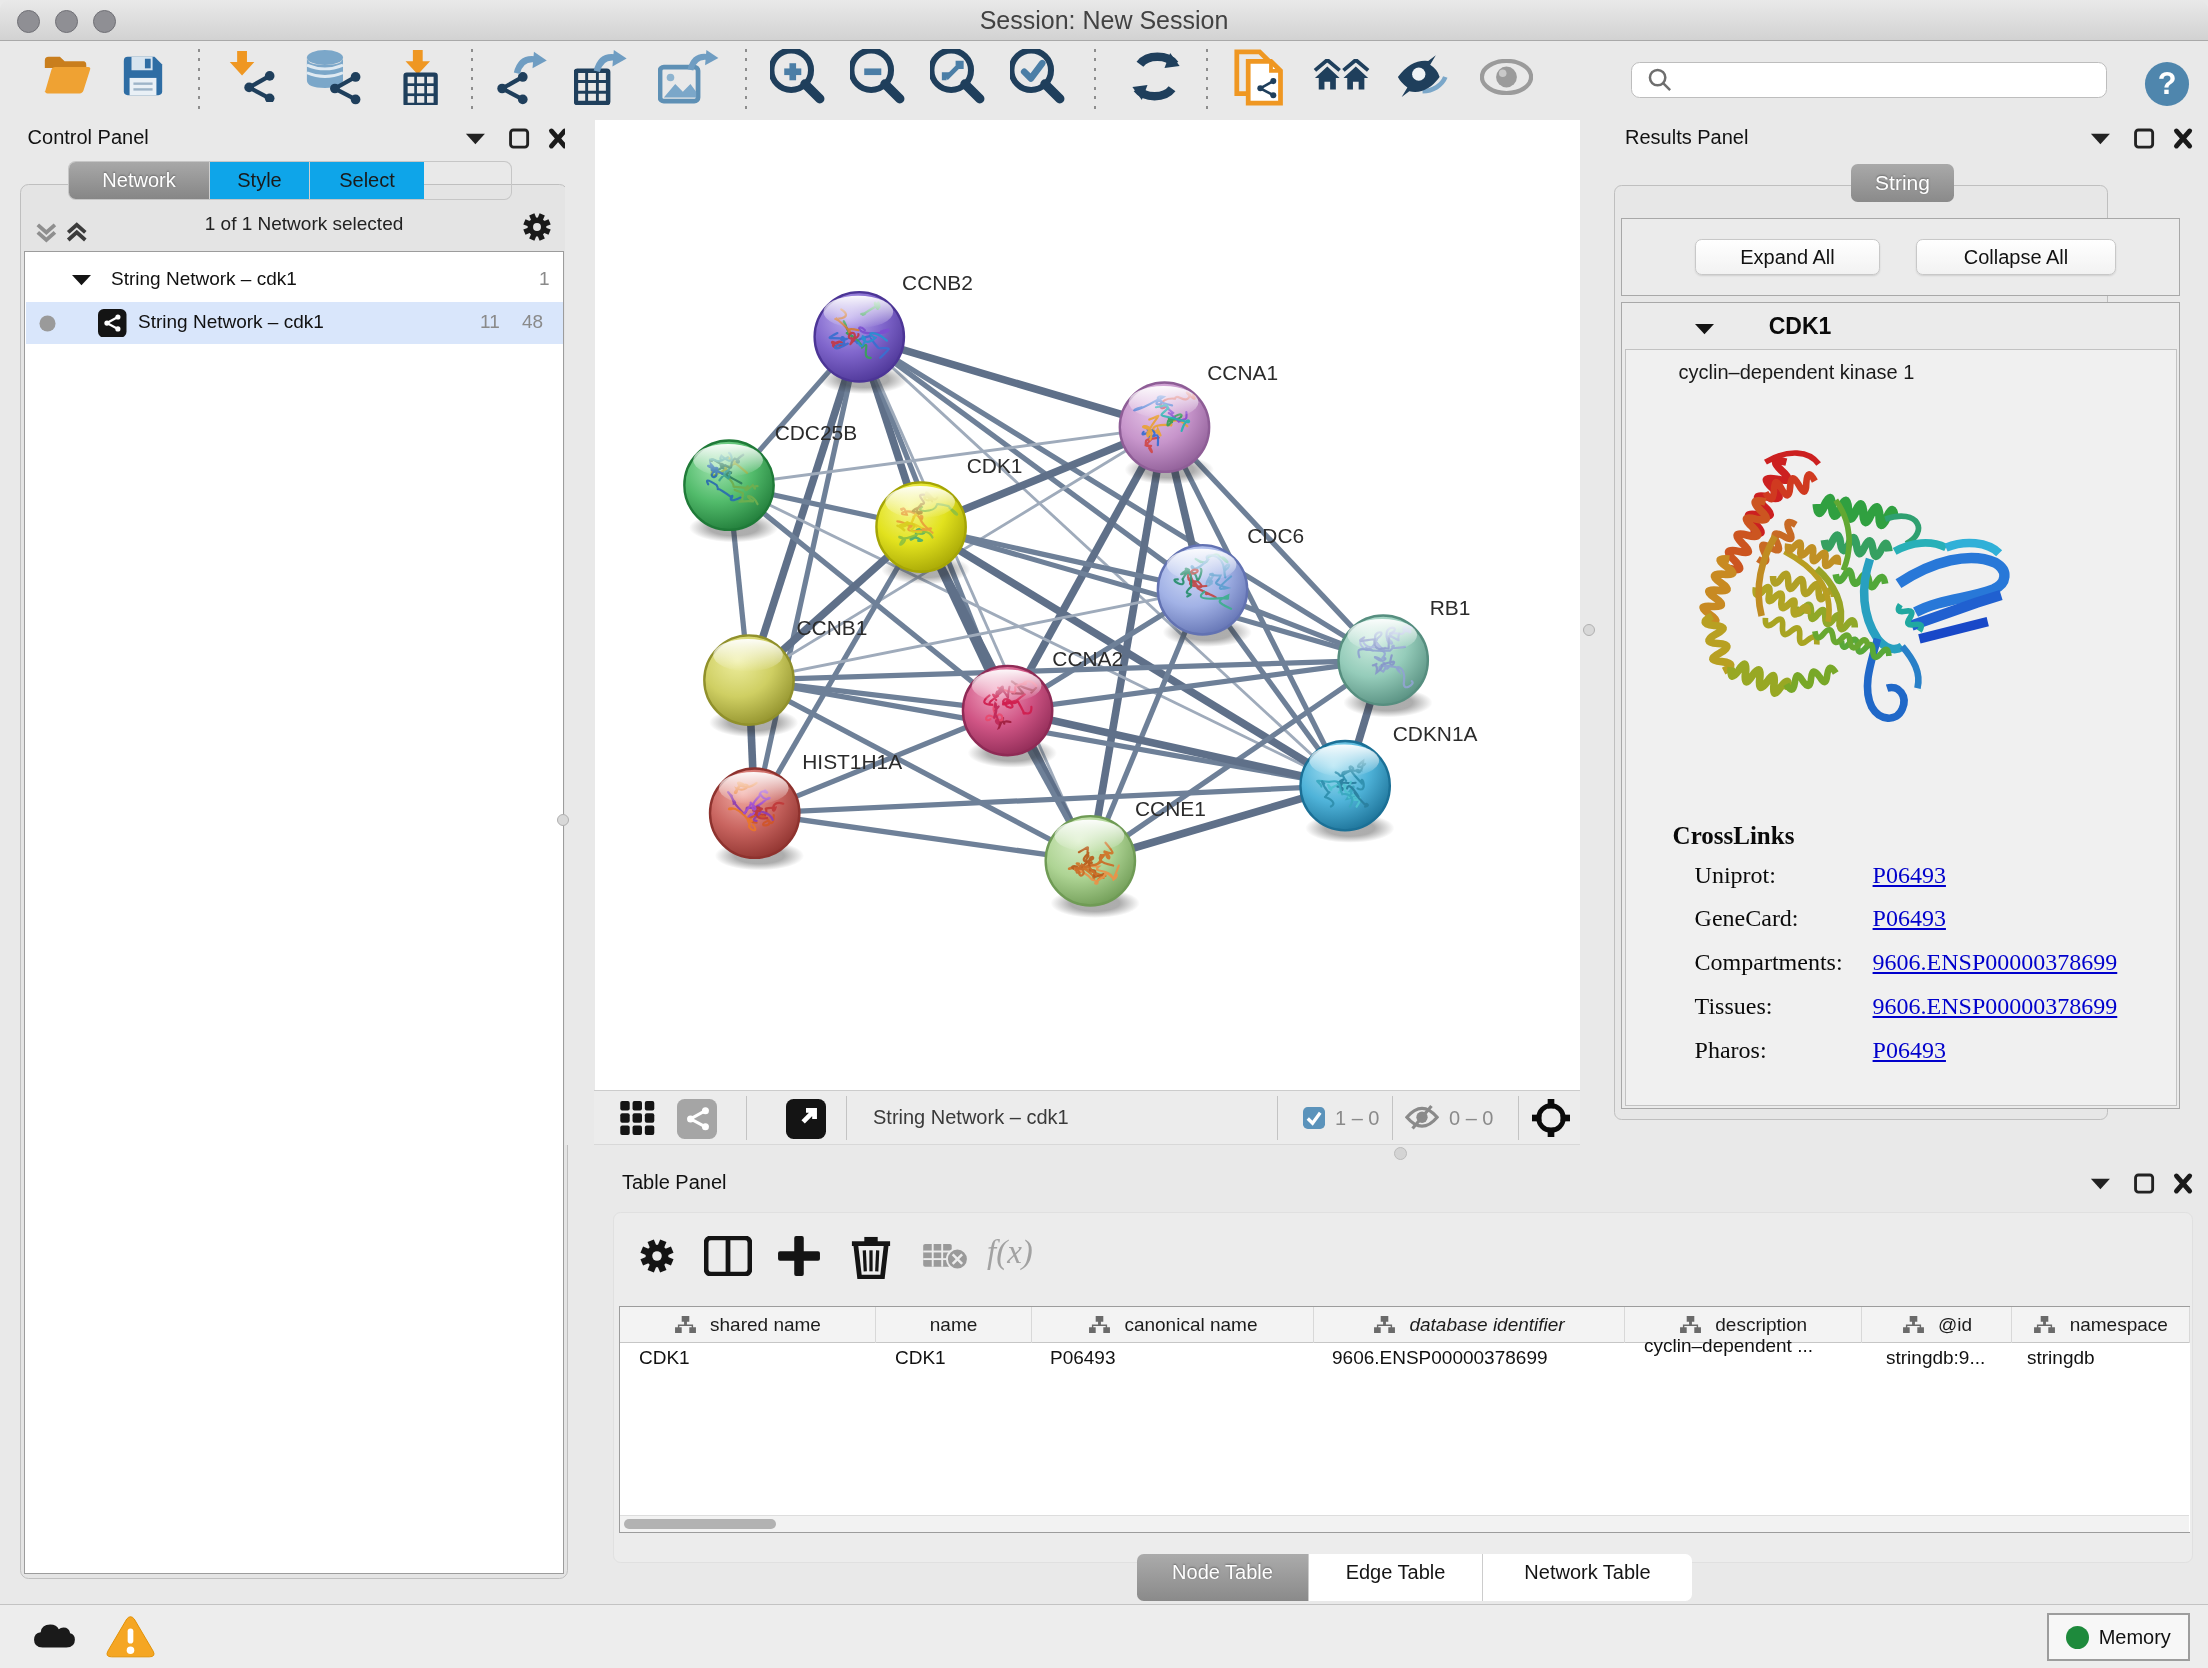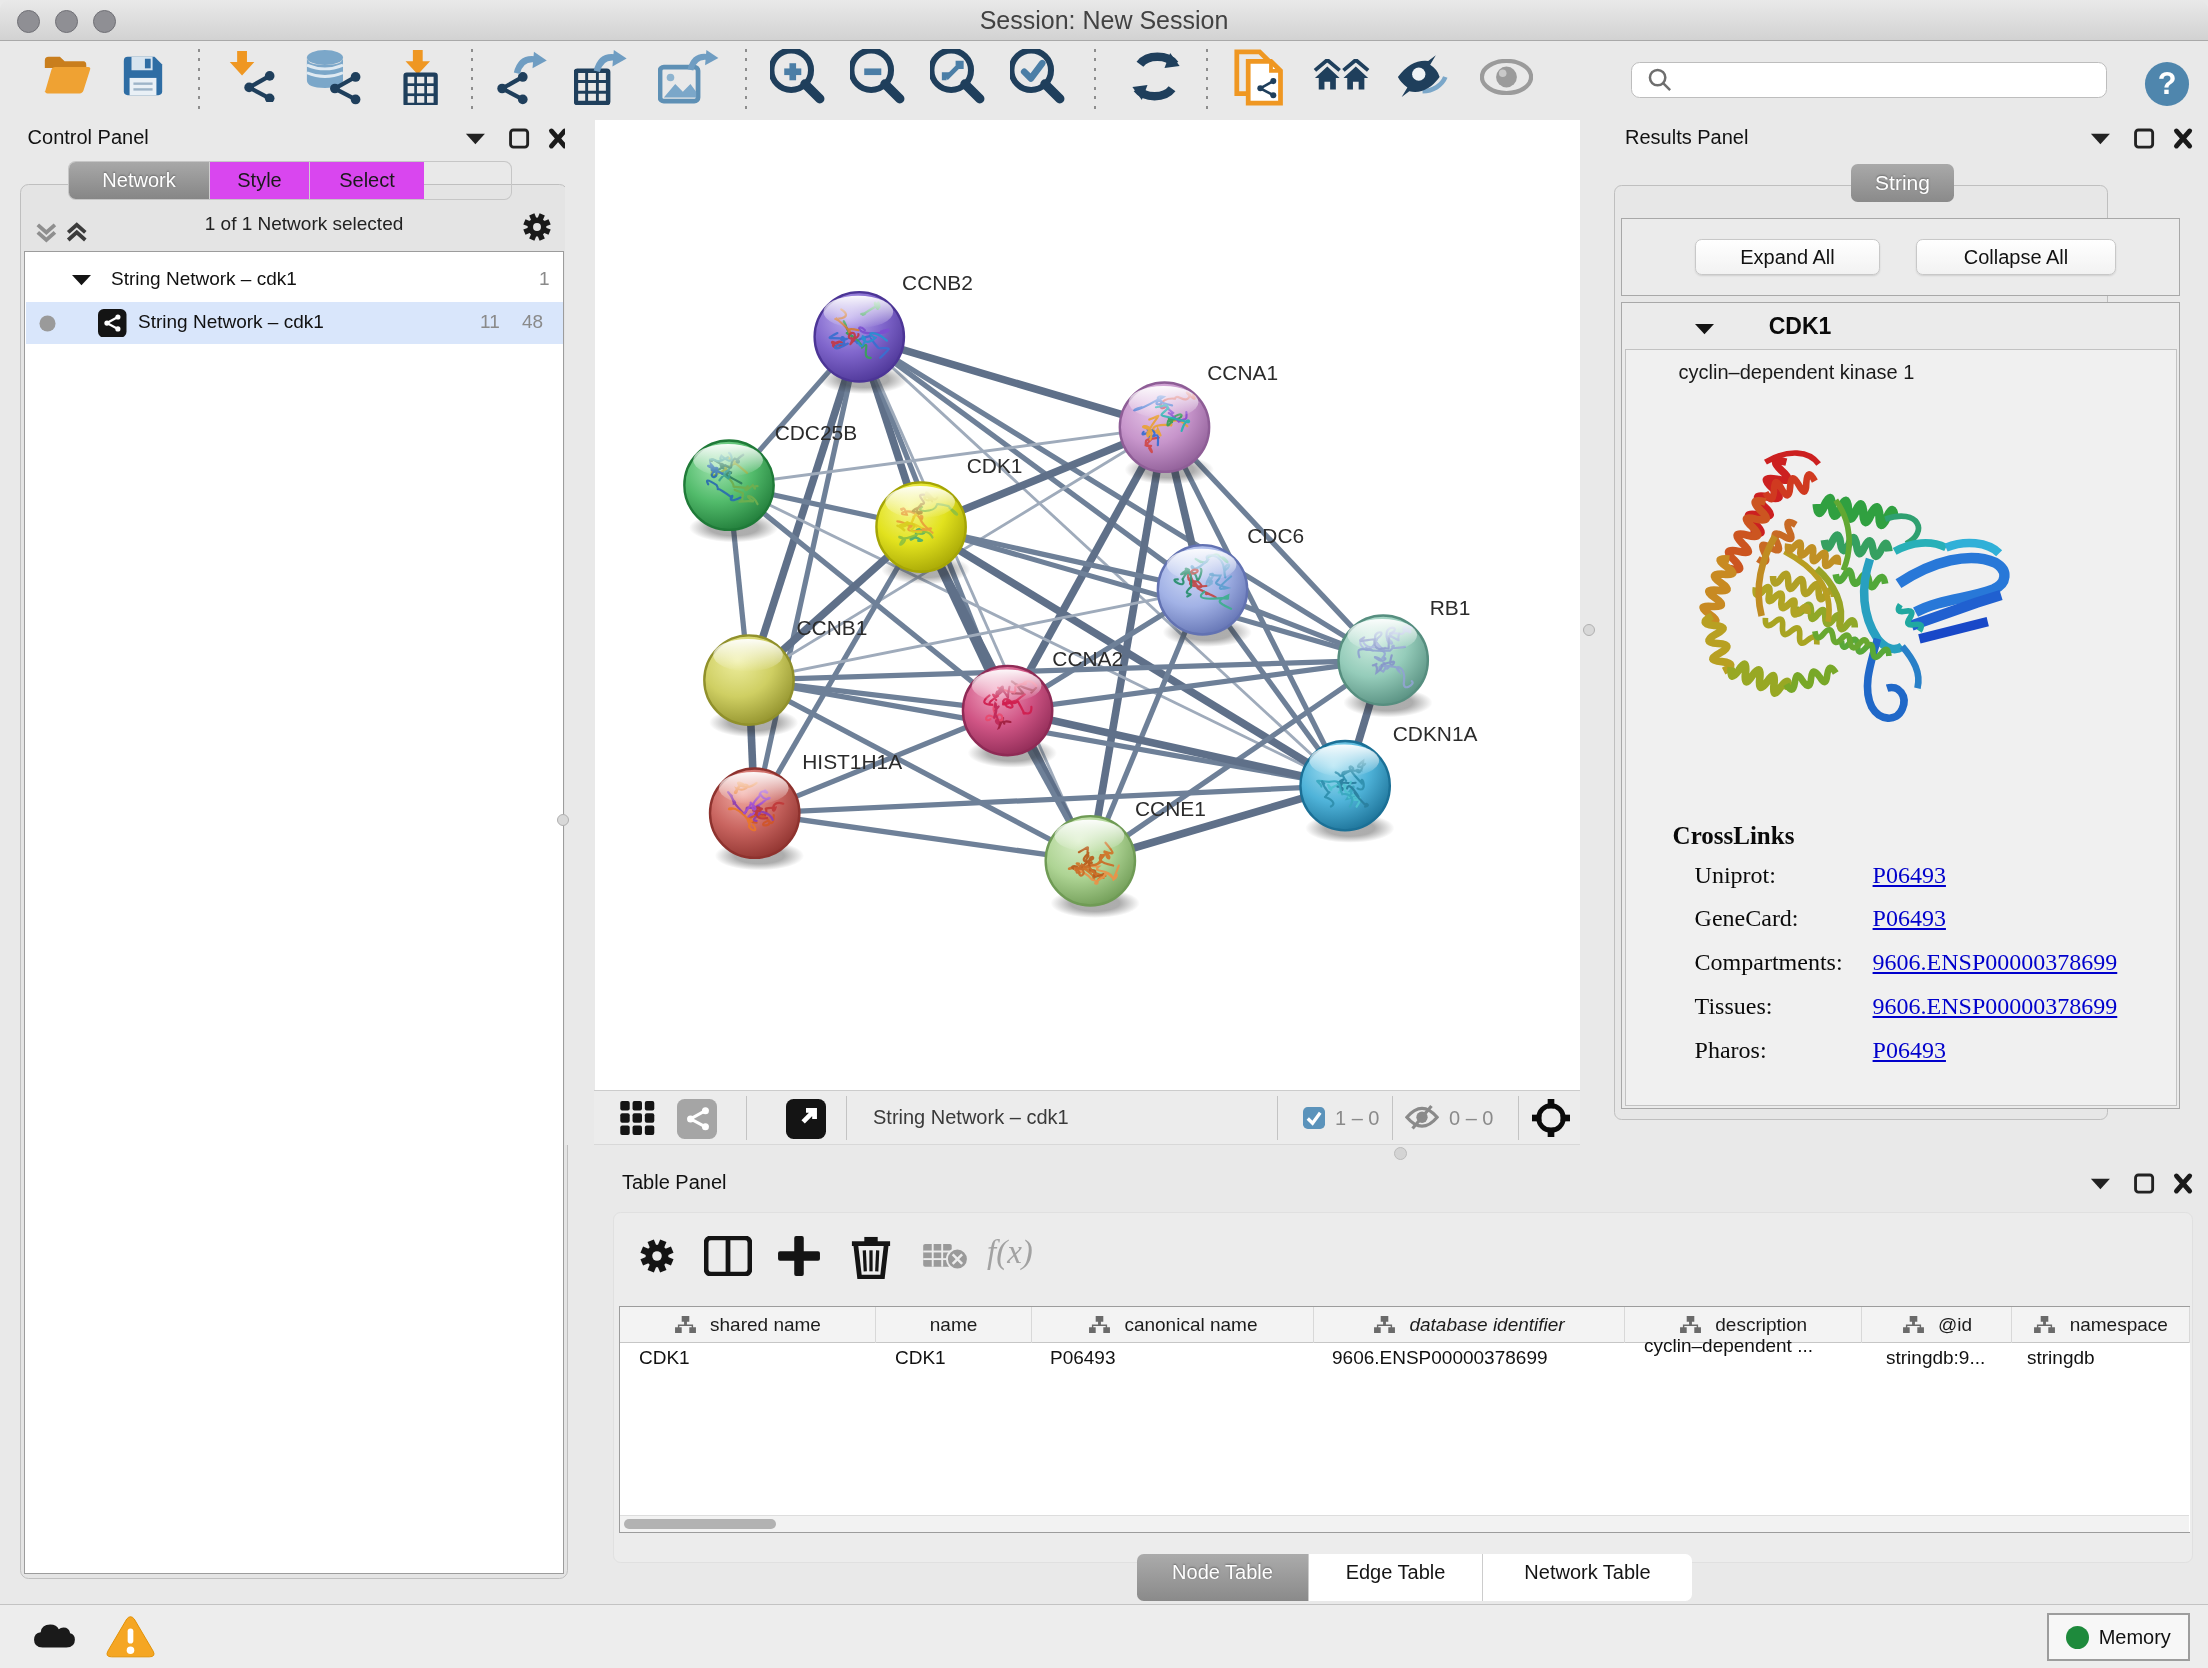--- a/index.html
+++ b/index.html
@@ -6,21 +6,21 @@
 .abs{position:absolute;}
 .titlebar{left:0;top:0;width:2208px;height:41px;background:linear-gradient(#e9e9e9,#d2d2d2);border-bottom:1.4px solid #a9a9a9;border-radius:9.5px 9.5px 0 0;}
 .title{width:100%;text-align:center;line-height:41px;font-size:25px;color:#424242;font-weight:500;}
 .tlight{top:9.5px;width:23px;height:23px;border-radius:50%;background:#8f8f94;border:1.4px solid #707076;}
 .tsep{top:49px;width:1.9px;height:61px;background-image:repeating-linear-gradient(#8d8d8d 0 2.9px,transparent 2.9px 9.5px);}
 .searchbox{left:1631px;top:62px;width:476px;height:36px;background:#fff;border:1.9px solid #bdbdbd;border-radius:8.6px;}
 .ptitle{font-size:20px;color:#111;}
 
 .tabsel{background:linear-gradient(#a8a8a8,#868686);color:#fff;text-shadow:0 -1px 1.9px rgba(0,0,0,.35);}
 .tab{display:inline-block;text-align:center;font-size:20px;line-height:37px;vertical-align:top;}
-.tabwhite{background:#d946ef;color:#1a1a1a;border-left:1px solid #cfcfcf;}
+.tabwhite{background:#0ea5e9;color:#1a1a1a;border-left:1px solid #cfcfcf;}
 .cpanel-box{left:20px;top:184px;width:548px;height:1395px;background:#e4e4e4;border:1.9px solid #bfbfbf;border-radius:8.6px;}
 .cp-white{left:24px;top:251px;width:540px;height:1323px;background:#fff;border:1.4px solid #9c9c9c;}
 .row2{left:1px;top:50px;width:537px;height:42px;background:#d9e6fb;}
 .graytxt{color:#8a8a8a;}
 
 .rpanel-box{left:1614px;top:185px;width:494px;height:935px;background:#e7e7e7;border:1.9px solid #bfbfbf;border-radius:7.6px;}
 .rsec1{left:5.7px;top:32px;width:559px;height:78px;border:1.4px solid #a8a8a8;background:#ebebeb;}
 .rsec2{left:5.7px;top:116px;width:559px;height:807px;border:1.4px solid #a8a8a8;background:#ebebeb;}
 .btn{background:linear-gradient(#ffffff,#f2f2f2);border:1.4px solid #c8c8c8;border-radius:6.7px;box-shadow:0 1px 1.9px rgba(0,0,0,.12);text-align:center;font-size:20px;color:#111;}
 .serif{font-family:"Liberation Serif",serif;}

